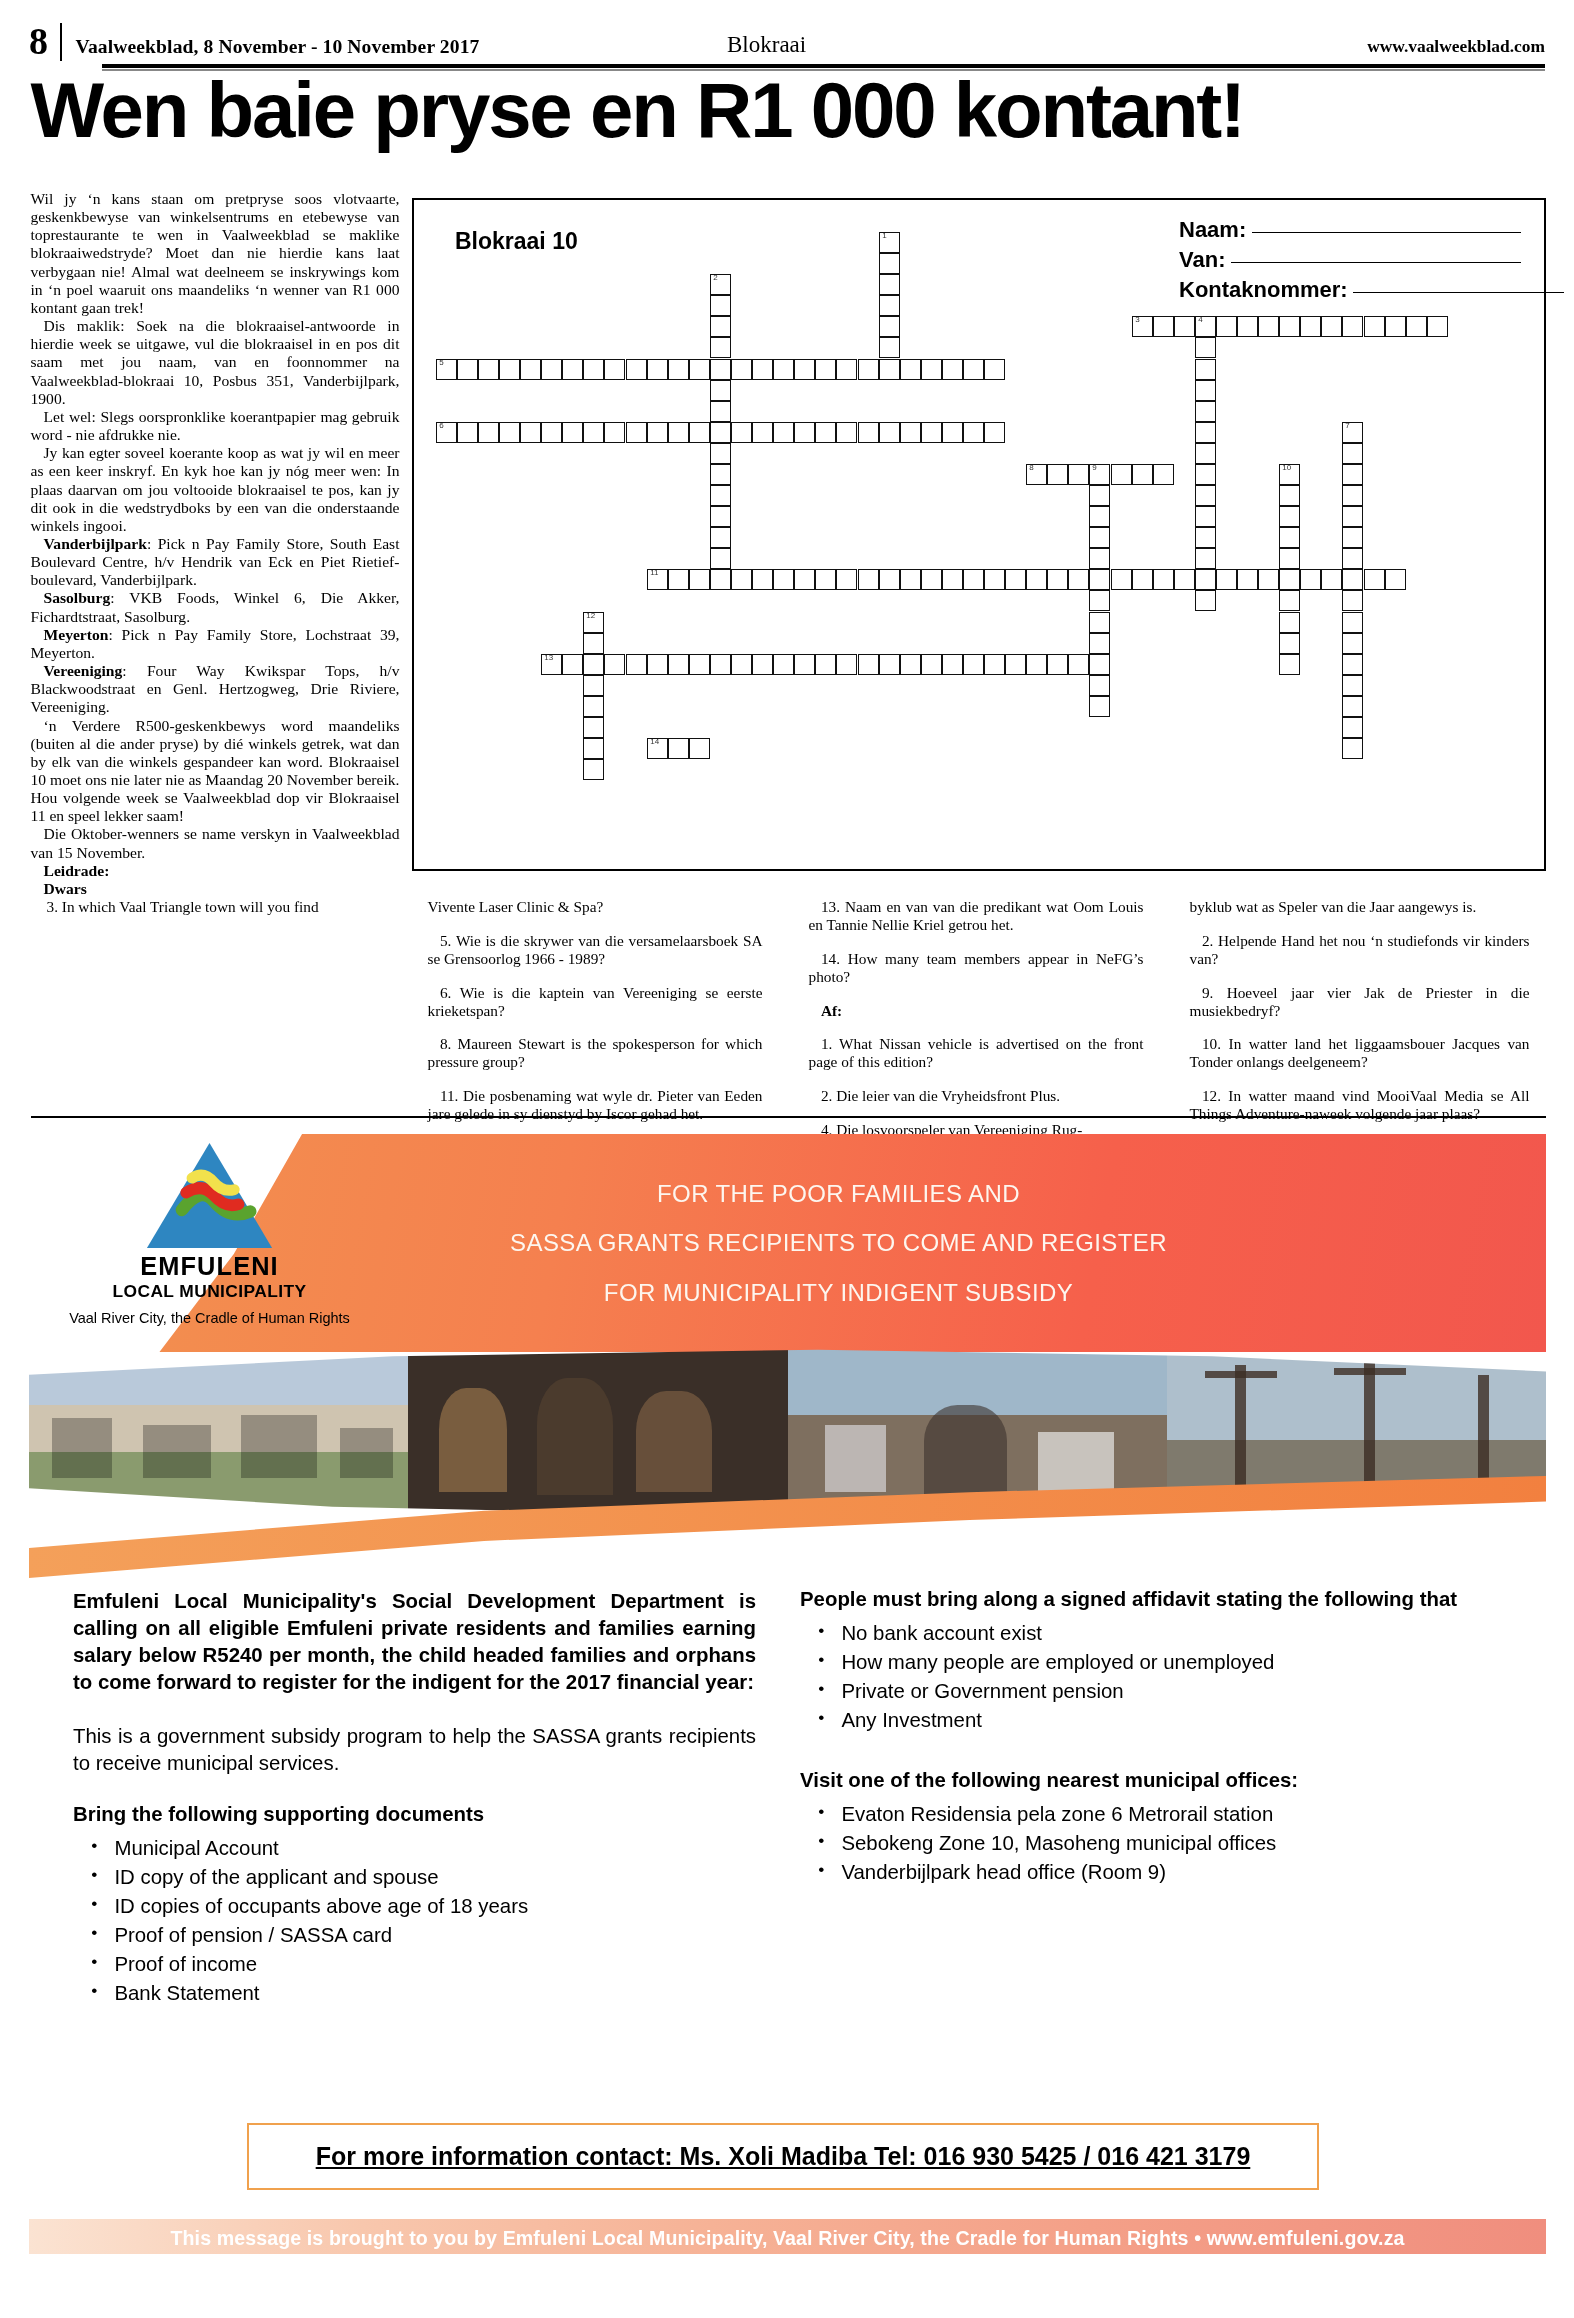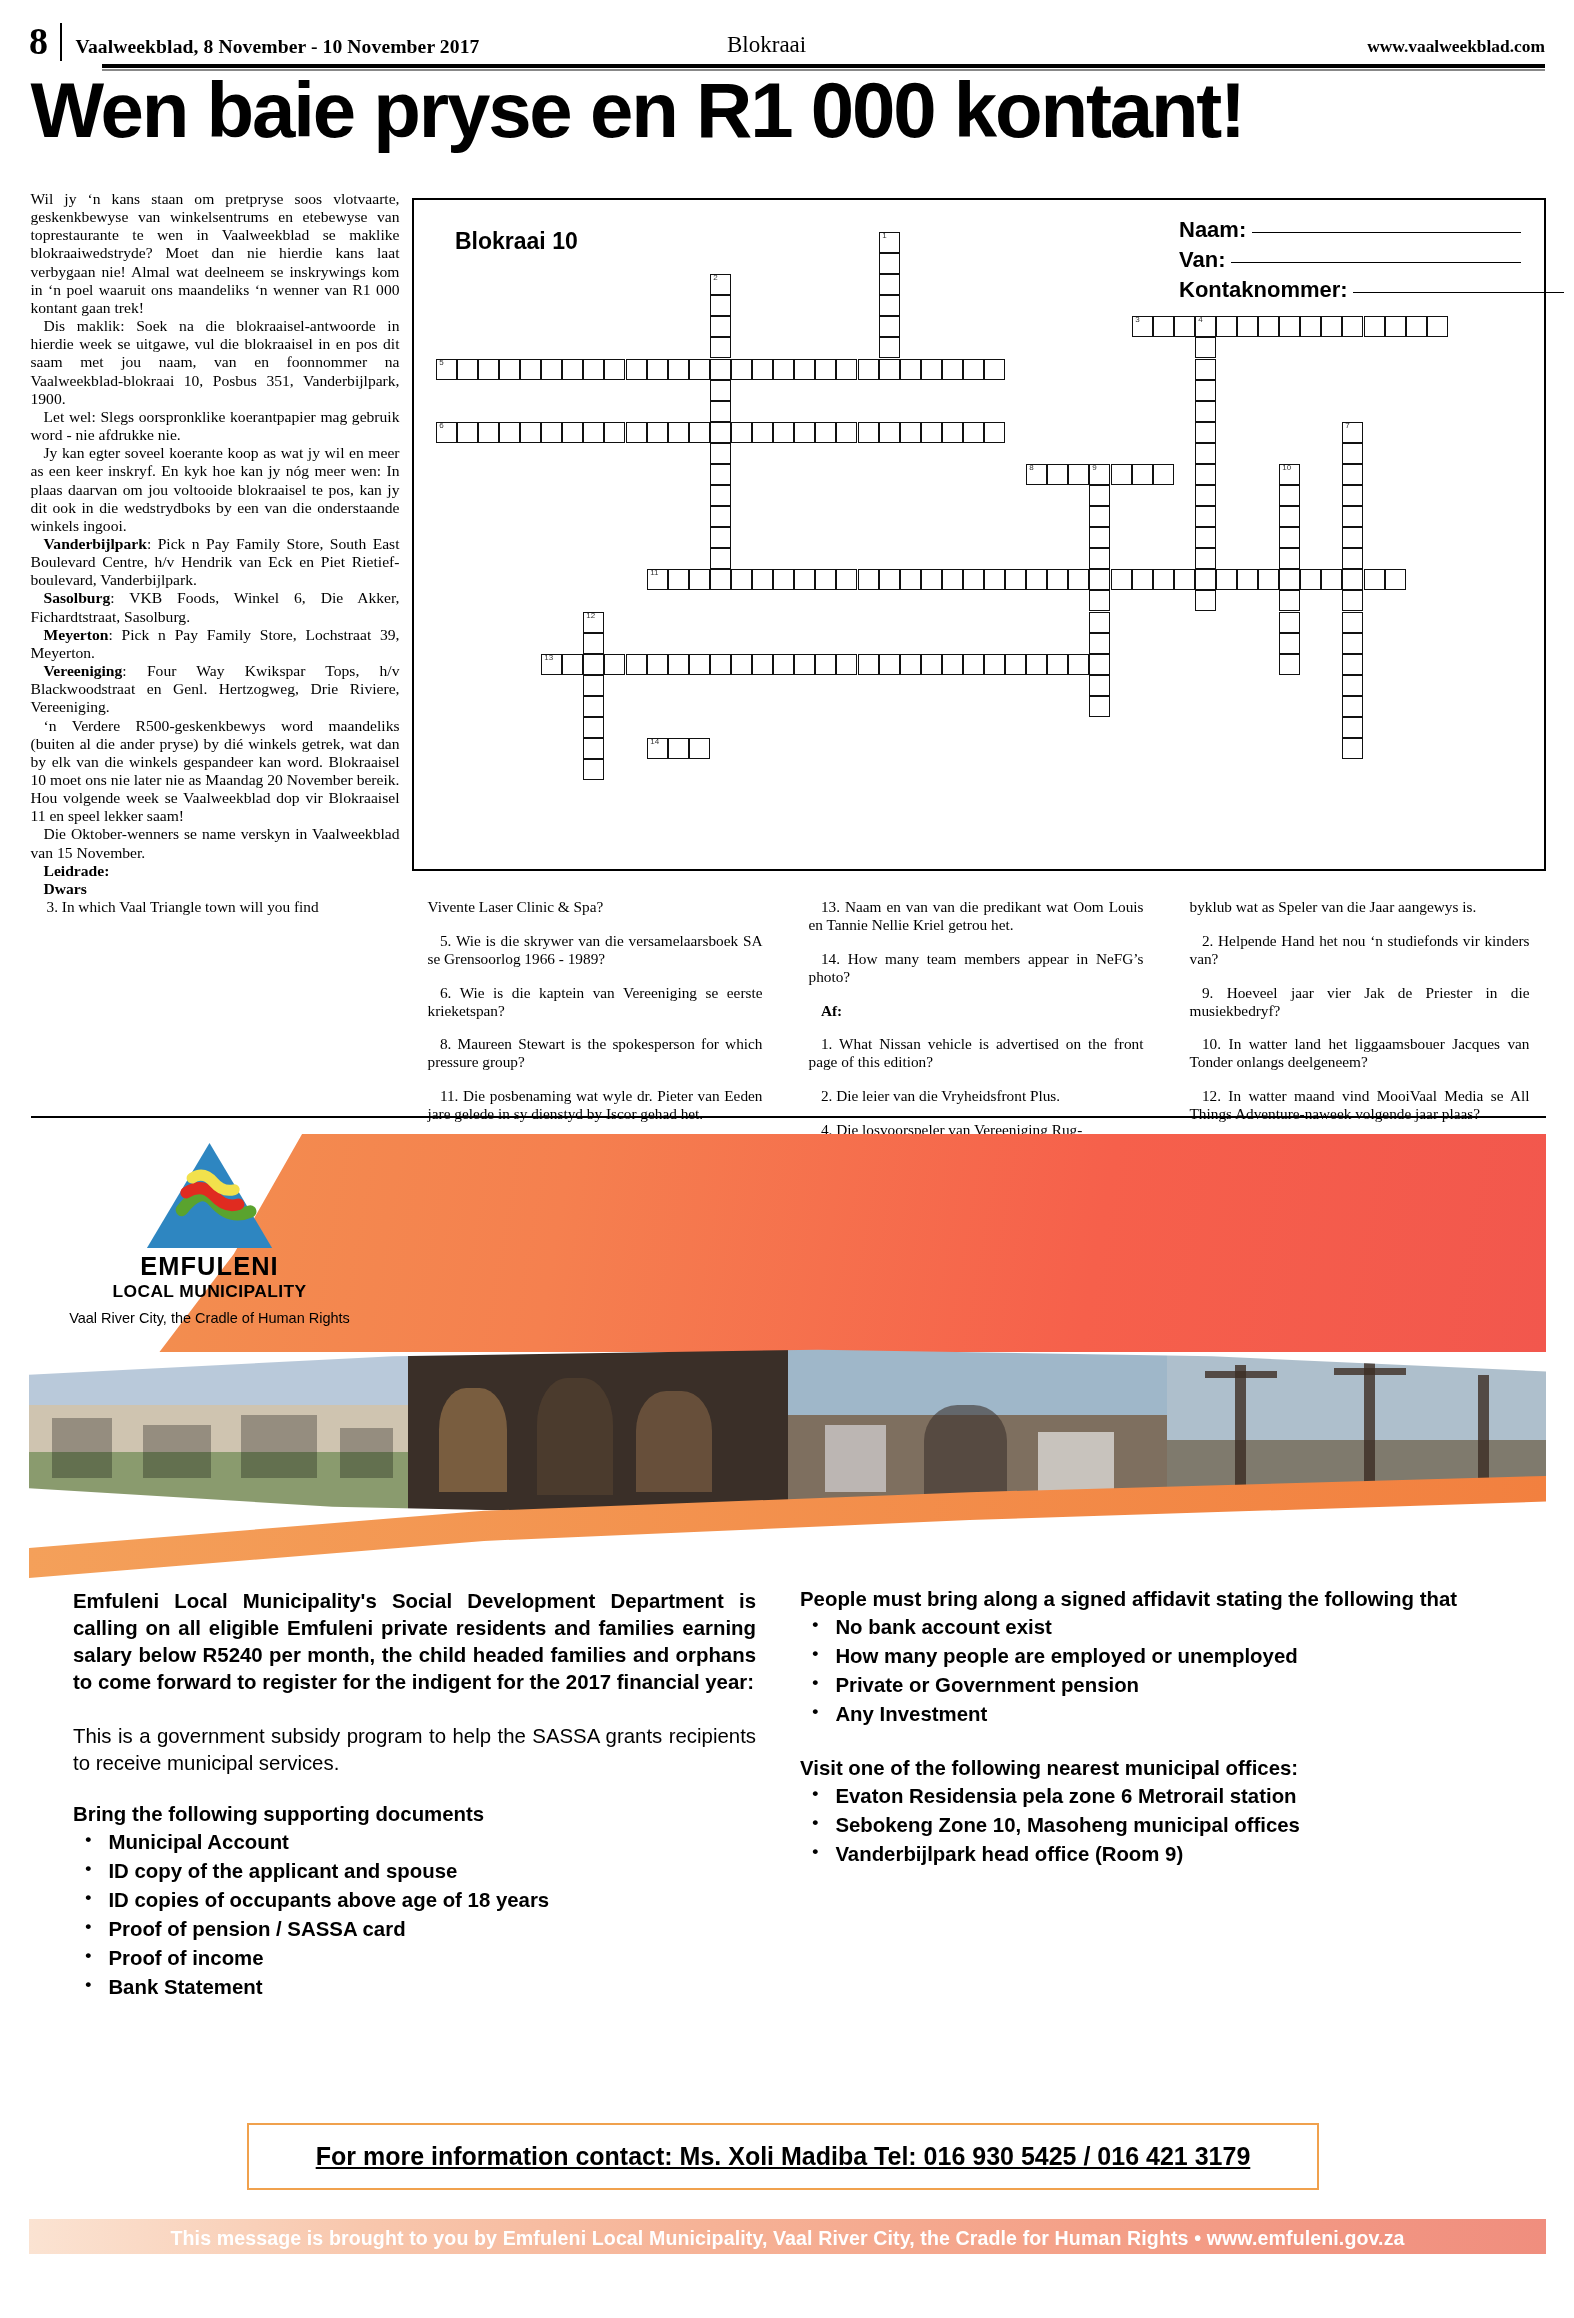--- a/index.html
+++ b/index.html
@@ -175,21 +175,21 @@
   .adp {
     font-family:"Liberation Sans", sans-serif;
     font-size:20.4px; line-height:1.33; margin:0 0 0 0;
   }
   .adp.bold { font-weight:700; text-align:justify; }
   .adp.reg  { font-weight:400; text-align:justify; }
   .adhdg {
     font-family:"Liberation Sans", sans-serif;
     font-weight:700; font-size:20.4px; margin:0;
   }
-  ul.adlist { list-style:none; margin:2px; padding:0 0 0 4.4px;font-weight:bold; }
+  ul.adlist { list-style:none; margin:8px; padding:0 0 0 4.4px; }
   ul.adlist li {
     font-family:"Liberation Sans", sans-serif;
     font-size:20.4px; line-height:1.42; position:relative; padding-left:29px;
   }
   ul.adlist li:before {
     content:"\2022"; position:absolute; left:5.8px; top:-0.7px; font-size:17.4px;
   }
   .gap { height:26px; }
   .gap-sm { height:16px; }
 
@@ -532,20 +532,25 @@
       <p>10. In watter land het liggaamsbouer Jacques van Tonder onlangs deelgeneem?</p>
       <p>12. In watter maand vind MooiVaal Media se All Things Adventure-naweek volgende jaar plaas?</p>
     </div>
   </div>
   <div class="cluerule"></div>
 
   <div class="ad">
 
     <div class="ad-top">
       <div class="ad-band"></div>
+      <div class="ad-band-inner">
+        <div>FOR THE POOR FAMILIES AND</div>
+        <div>SASSA GRANTS RECIPIENTS TO COME AND REGISTER</div>
+        <div>FOR MUNICIPALITY INDIGENT SUBSIDY</div>
+      </div>
 
       <div class="logo-block">
         <div class="tri">
           <svg width="131" height="111" viewBox="0 0 180 152" aria-hidden="true">
             <polygon points="90,4 176,148 4,148" fill="#2e86c1"></polygon>
             <path d="M52 96 Q78 62 96 84 Q118 110 146 98" stroke="#5aa32e" stroke-width="17" fill="none" stroke-linecap="round"></path>
             <path d="M58 72 Q80 58 96 76 Q112 94 130 88" stroke="#e02b20" stroke-width="16" fill="none" stroke-linecap="round"></path>
             <path d="M66 52 Q82 42 96 58 Q108 72 124 68" stroke="#f2e14c" stroke-width="15" fill="none" stroke-linecap="round"></path>
           </svg>
         </div>

